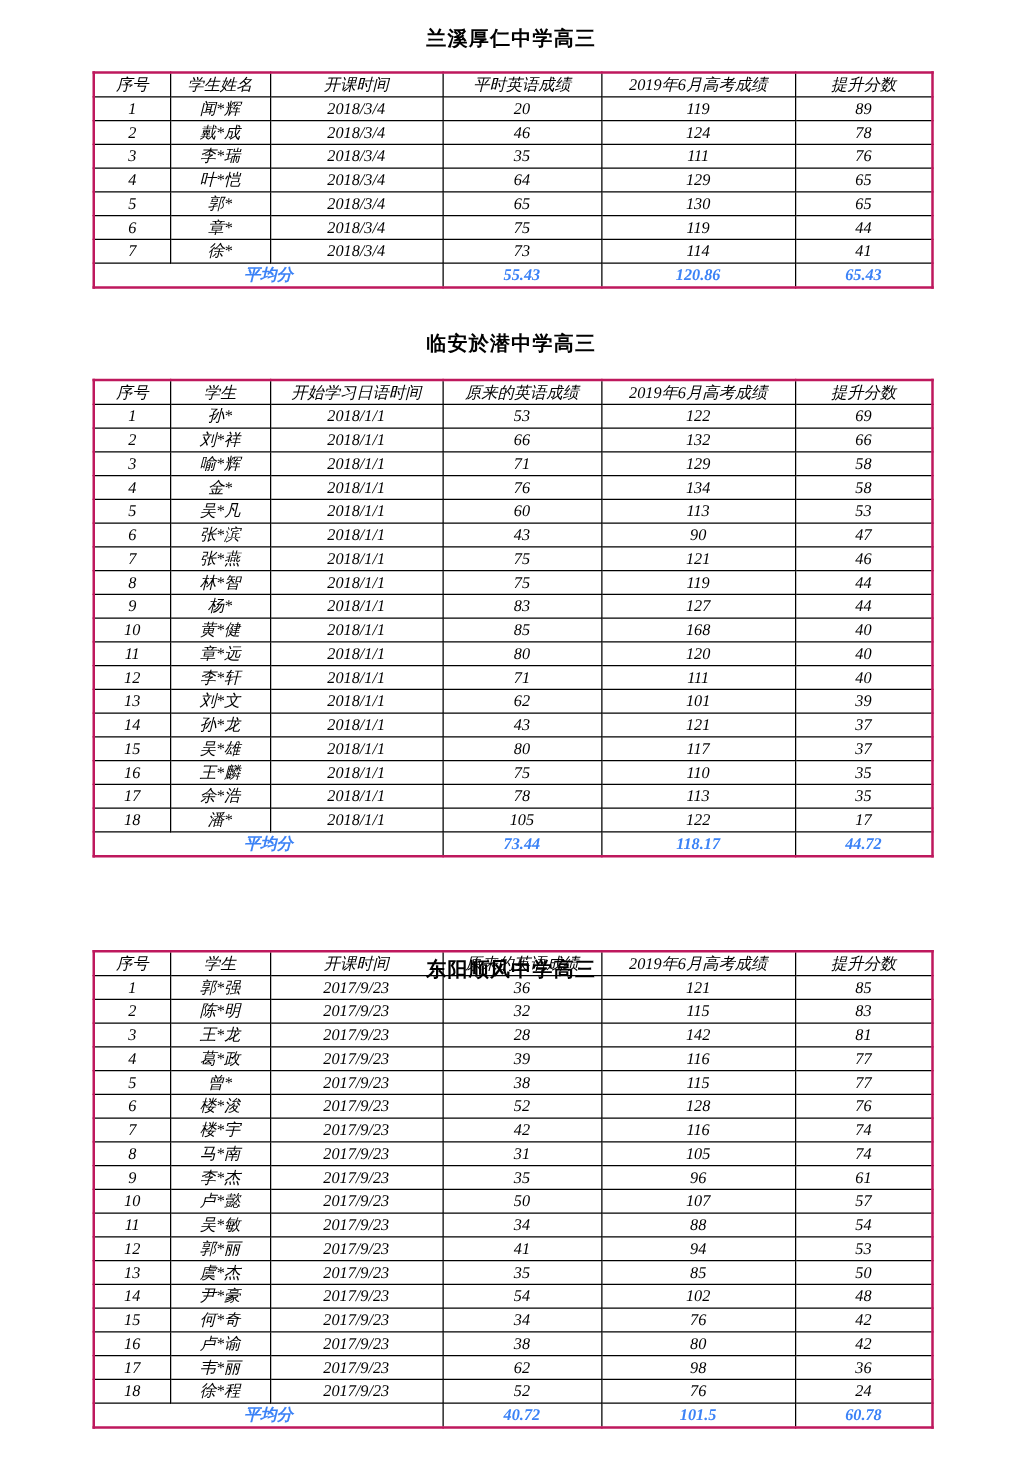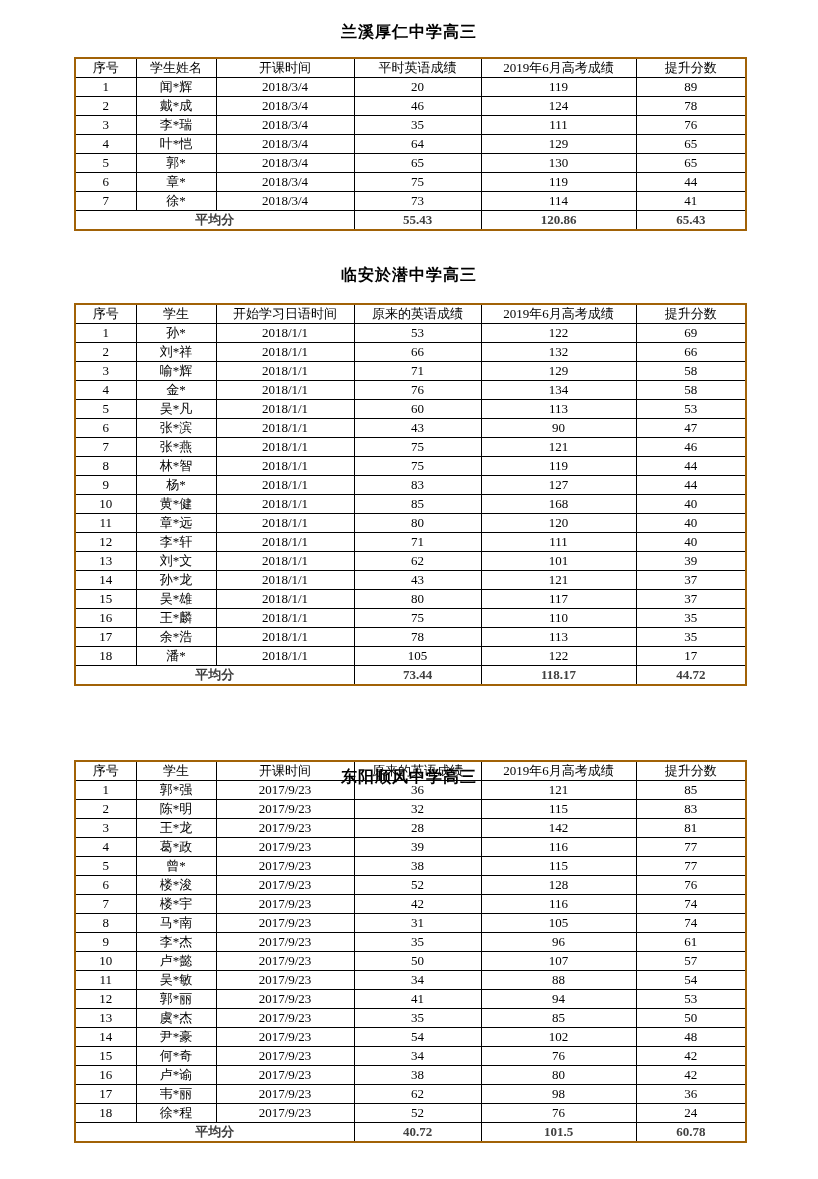--- a/index.html
+++ b/index.html
@@ -32,50 +32,51 @@
     letter-spacing: 1px;
   }
   .tbl-wrap {
     position: absolute;
     left: 74px;
   }
   table.score {
     border-collapse: collapse;
     table-layout: fixed;
     width: 671px;
-    border: 2px solid #a16207;
+    border: 2px solid #be185d;
+    font-style: italic;
   }
   table.score th,
   table.score td {
     border: 1px solid #000000;
     text-align: center;
     vertical-align: middle;
     padding: 0;
     height: 18px;
     line-height: 18px;
     font-size: 13px;
     font-weight: normal;
     overflow: hidden;
     white-space: nowrap;
   }
   table.score tr.avg-row td {
-    color: #404040;
+    color: #3b82f6;
     font-weight: bold;
   }
   
   col.c0 { width: 61px; }
   col.c1 { width: 80px; }
   col.c2 { width: 138px; }
   col.c3 { width: 127px; }
   col.c4 { width: 155px; }
   col.c5 { width: 110px; }
 
   #sec-0 .tbl-title { top: 23px; }
   #sec-0 .tbl-wrap  { top: 57px; }
-  #sec-1 .tbl-title { top: 267px; font-family: Liberation Mono, monospace; }
+  #sec-1 .tbl-title { top: 267px; }
   #sec-1 .tbl-wrap  { top: 303px; }
   #sec-2 .tbl-title { top: 768px; }
   #sec-2 .tbl-wrap  { top: 760px; }
 </style>
 </head>
 <body>
 
 <div class="page">
 
   <section id="sec-0">

